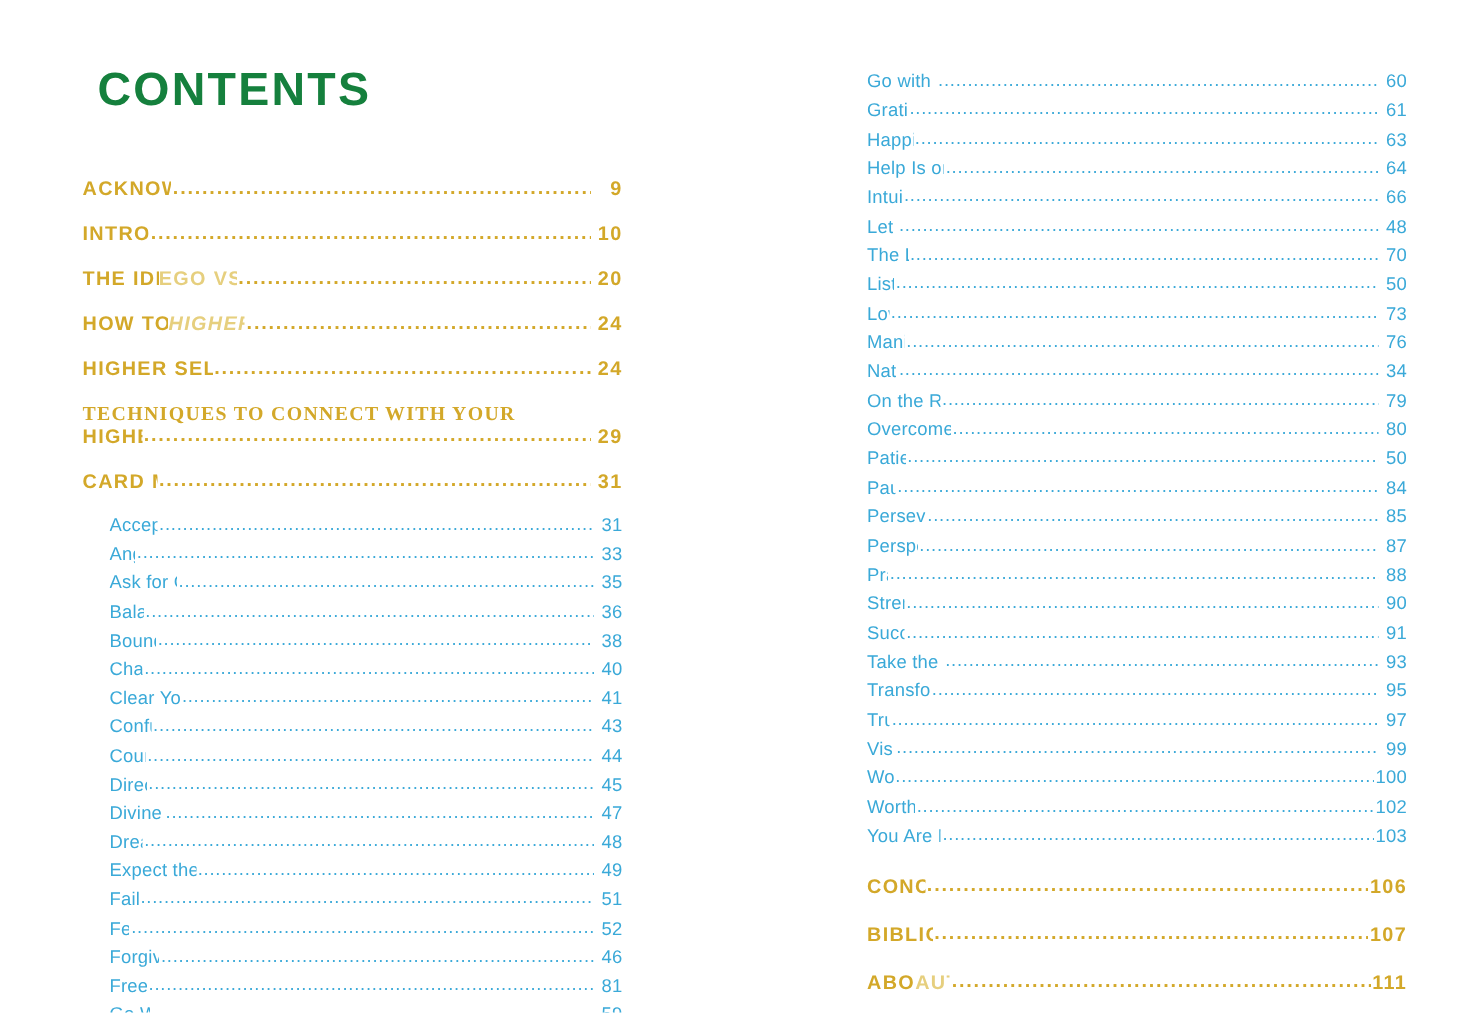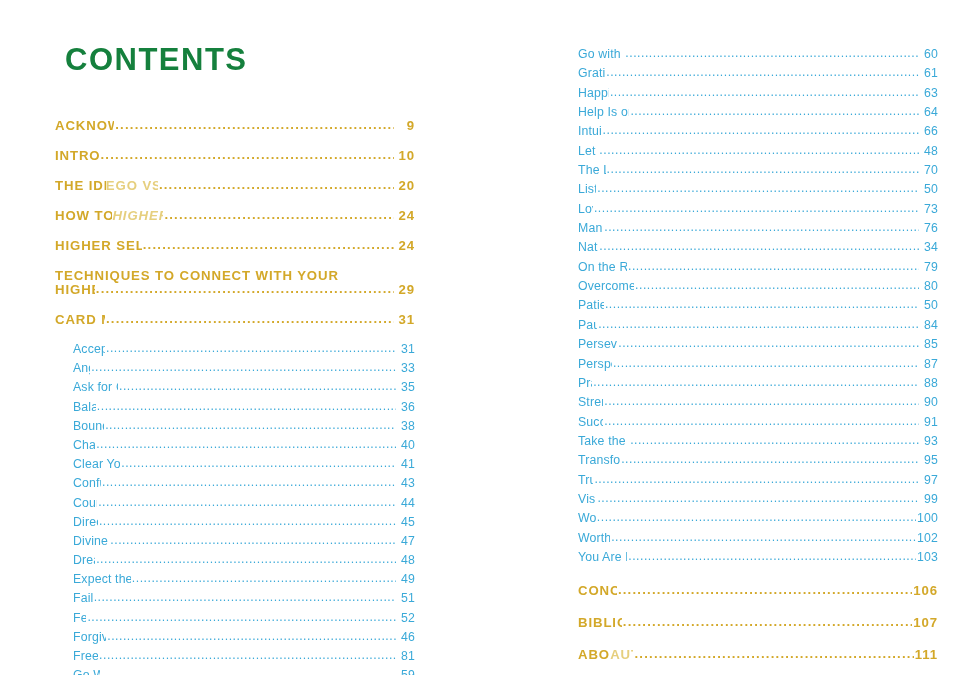--- a/index.html
+++ b/index.html
@@ -91,20 +91,21 @@
     color: #e6cf7e;
     font-weight: bold;
   }
   .major .ital {
     color: #e6cf7e;
     font-style: italic;
     font-weight: bold;
   }
   .major.two-line {
     margin-bottom: 0;
+    font-family: Liberation Serif, serif;
   }
   .major.cont {
     margin-top: -1px;
   }
 
   
   .minor {
     color: #3aa9d8;
     font-size: 12.3px;
     margin-bottom: 5.2px;

